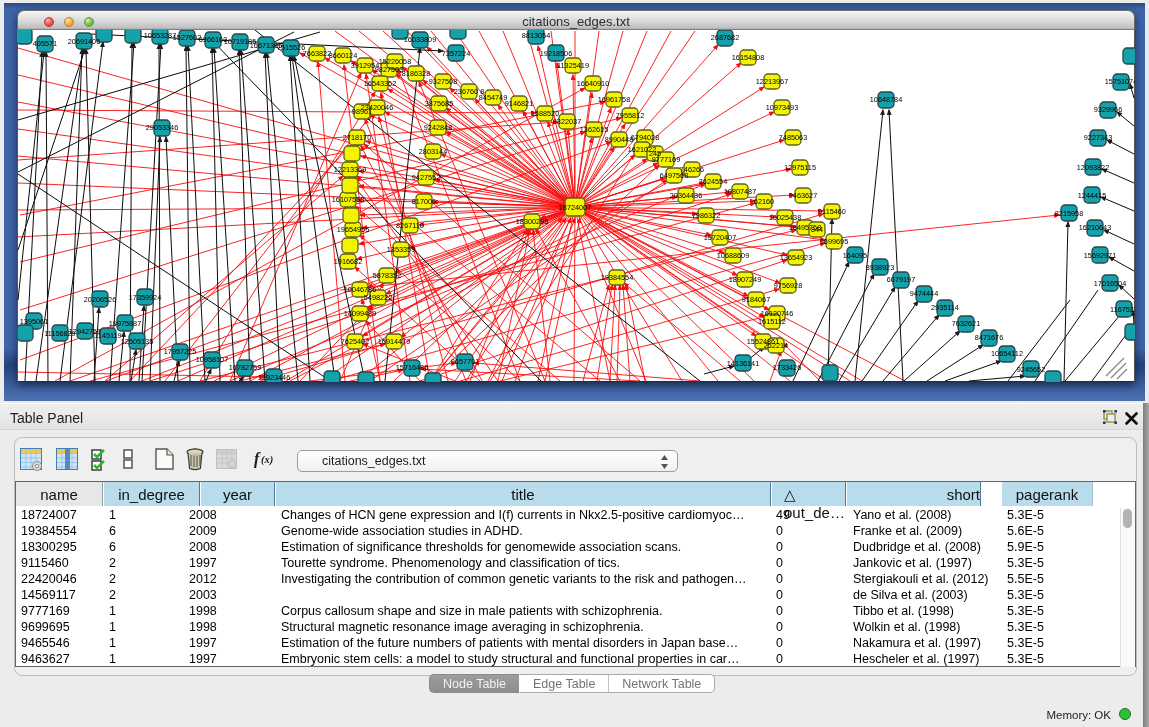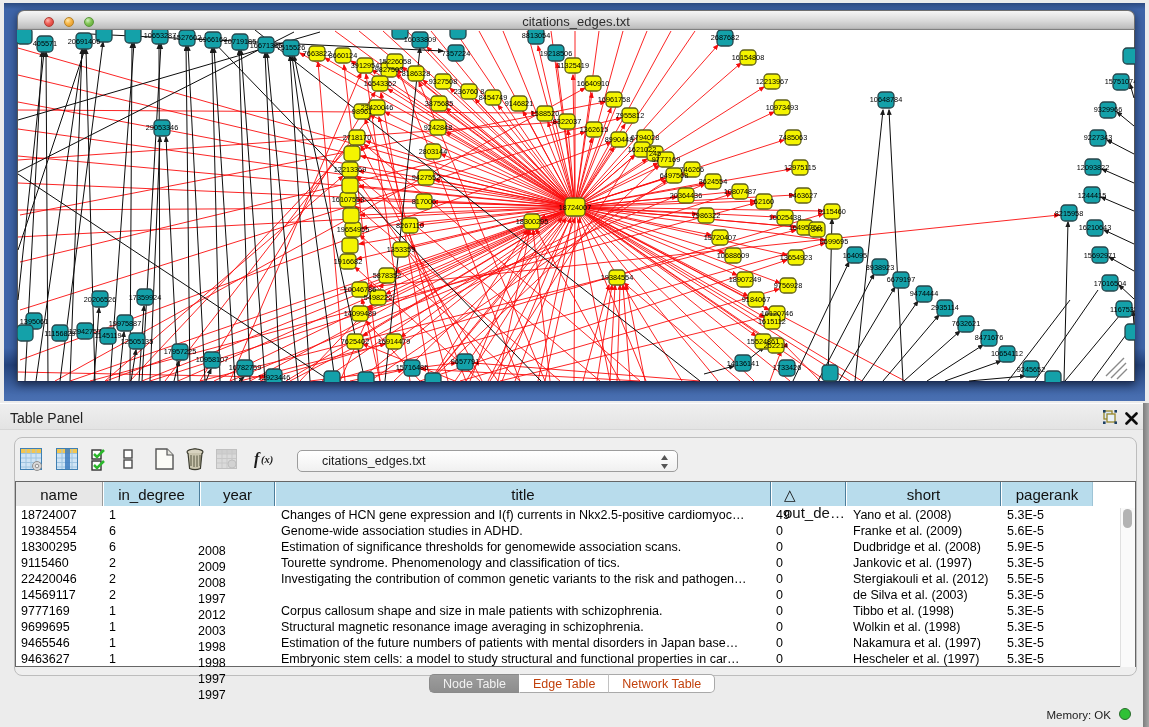--- a/index.html
+++ b/index.html
@@ -25,33 +25,33 @@
 #combo svg{position:absolute;right:8px;top:3px;}
 #tbl{position:absolute;left:15px;top:481px;width:1121px;height:186px;background:#fff;
  border:1px solid #666;}
 #thead{position:absolute;left:0;top:0;width:1119px;height:24px;background:#fff;font-size:15px;color:#111;}
 #thead span{position:absolute;top:0;text-align:center;border-right:1px solid #4c7d9b;height:24px;padding-top:4px;background:#b8dcec;box-sizing:border-box;}
 #thead .h1{left:0;width:87px;background:#e7e7e7;border-right:1px solid #9a9a9a;}
 #thead .h2{left:88px;width:96px;}
 #thead .h3{left:185px;width:74px;}
 #thead .h4{left:260px;width:495px;}
 #thead .h5{left:756px;width:74px;text-align:left;padding-left:12px;}
-#thead .h6{left:831px;width:154px;}
+#thead .h6{left:831px;width:134px;text-align:right;}
 #thead .h7{left:986px;width:91px;border-right:1px solid #9ec4d6;}
 #tbody{position:absolute;left:0;top:25px;width:1119px;font-size:12.5px;color:#000;}
 .tr{position:relative;height:16px;line-height:16px;white-space:nowrap;}
 .tr span{position:absolute;top:0;}
-.c1{left:5px;}.c2{left:93px;}.c3{left:182px;margin-top:36px;}.c4{left:265px;}.c5{left:760px;}
+.c1{left:5px;}.c2{left:93px;}.c3{left:173px;}.c4{left:265px;}.c5{left:760px;}
 .c6{left:837px;}.c7{left:991px;}
 #sbar{position:absolute;left:1104px;top:26px;width:15px;height:159px;background:#fafafa;
  border-left:1px solid #e0e0e0;}
 #sbar .th{position:absolute;left:2px;top:1px;width:9px;height:19px;border-radius:5px;background:#b3b3b3;}
 #tabs{position:absolute;left:429px;top:674px;height:27px;font-size:12.5px;}
 #tabs span{float:left;height:19px;line-height:18px;padding:0 13px;background:#fff;
- border-top:1px solid #a9a9a9;border-bottom:1px solid #a9a9a9;color:#c2410c;}
+ border-top:1px solid #a9a9a9;border-bottom:1px solid #a9a9a9;color:#737373;}
 #tabs .sel{background:linear-gradient(#9d9d9d,#8d8d8d);color:#f2f2f2;border-color:#8a8a8a;
  border-radius:5px 0 0 5px;border-left:1px solid #8a8a8a;}
 #tabs .last{border-radius:0 5px 5px 0;border-right:1px solid #a9a9a9;}
 #tabs .mid{border-right:1px solid #c2c2c2;border-left:1px solid #fff;}
 #mem{position:absolute;right:38px;top:709px;font-size:11.5px;color:#1c1c1c;}
 #memdot{position:absolute;right:18px;top:708px;width:12px;height:12px;border-radius:50%;
  background:#2fc135;border:1px solid #2a6b2d;}
 #rstrip{position:absolute;right:0px;top:403px;width:6px;height:324px;
  background:linear-gradient(90deg,#7c7c7c,#a8a8a8);}
 #pfloat{position:absolute;right:32px;top:410px;width:14px;height:14px;}

